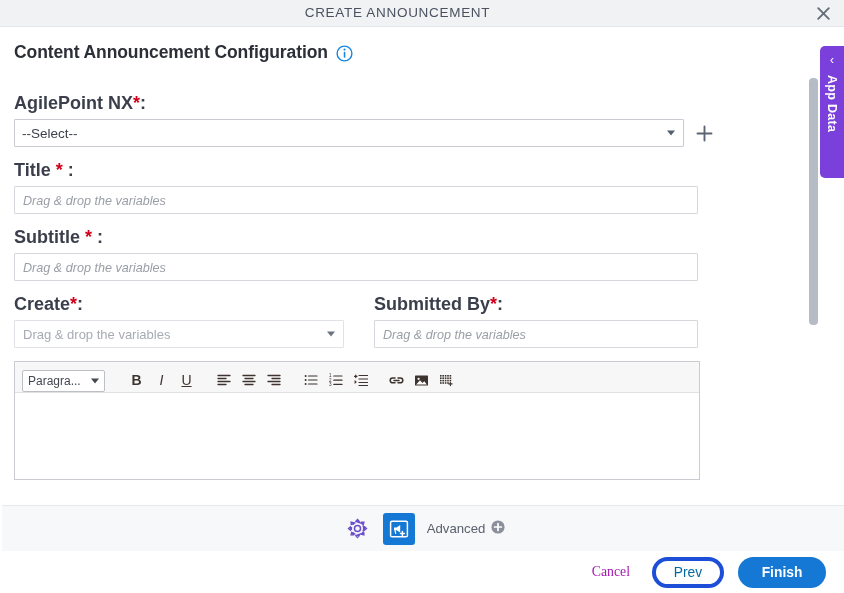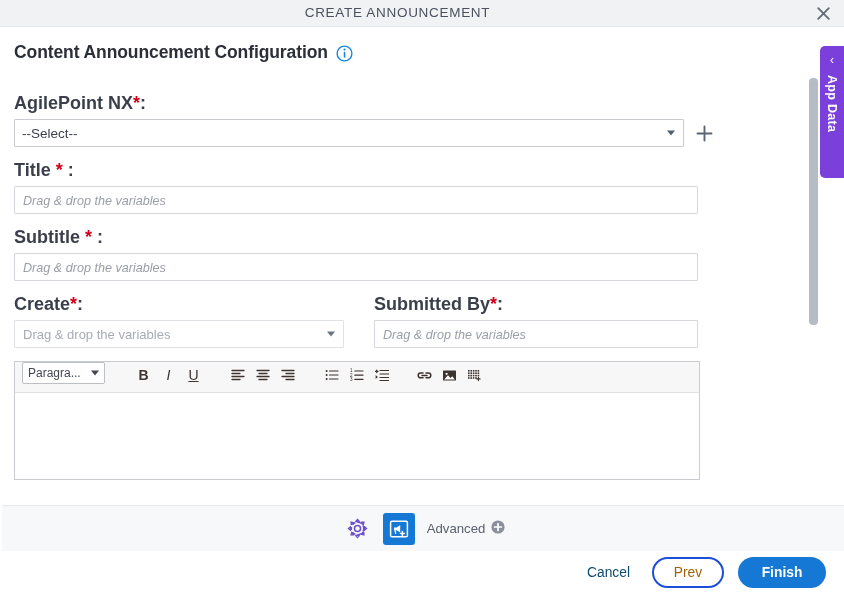--- a/index.html
+++ b/index.html
@@ -154,23 +154,22 @@
   
   .editor {
     width: 686px;
     border: 1px solid #c9ccd1;
     background: #fff;
   }
   .editor-toolbar {
     height: 31px;
     background: #f7f7f7;
     border-bottom: 1px solid #dfe1e4;
-    display: flex; align-items: flex-start;
+    display: flex; align-items: flex-end;
     padding-left: 7px;
-    gap: 7px;
   }
   .para-select {
     position: relative;
     width: 83px; height: 22px;
     border: 1px solid #bcbfc4;
     background: #fff;
     border-radius: 2px;
     display: flex; align-items: center;
     padding-left: 5px;
     font-size: 12px;
@@ -273,33 +272,33 @@
   .footer {
     position: absolute; left: 0; top: 551px;
     width: 844px; height: 42px;
     background: #ffffff;
     display: flex; align-items: center; justify-content: flex-end;
     padding-right: 18px;
     gap: 14px;
   }
   .btn-cancel {
     font-size: 13.8px;
-    color: #0c4a6e;
+    color: #a21caf;
     background: none; border: none;
     cursor: pointer;
-    font-family: Liberation Sans, sans-serif;
+    font-family: Liberation Serif, serif;
     padding: 6px 8px;
   }
   .btn-prev {
     width: 72px; height: 31px;
-    border: 2px solid #1d4ed8;
+    border: 4px solid #1d4ed8;
     border-radius: 16px;
     background: #fff;
     font-size: 13.8px;
-    color: #a16207;
+    color: #0369a1;
     cursor: pointer;
     font-family: "Liberation Sans", sans-serif;
   }
   .btn-finish {
     width: 88px; height: 31px;
     border: none;
     border-radius: 16px;
     background: #1478d4;
     color: #fff;
     font-size: 13.8px;

